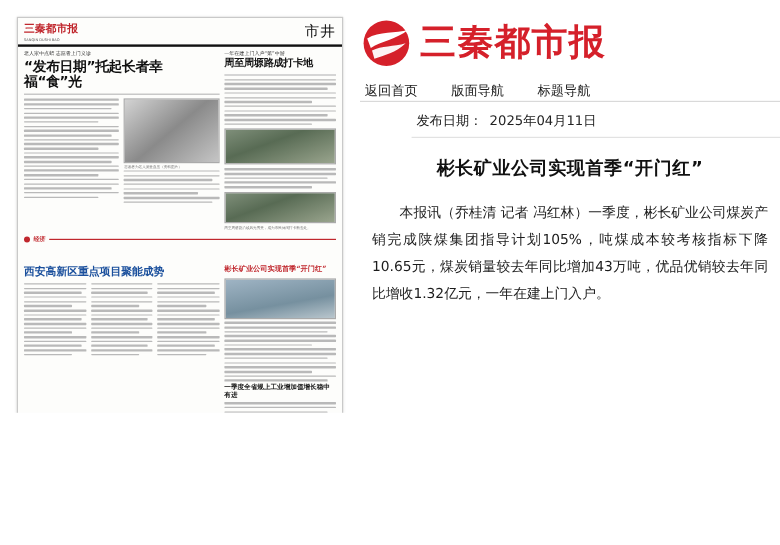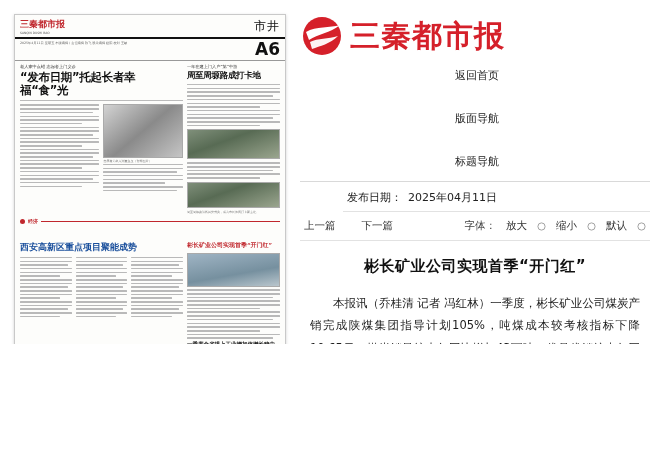--- a/index.html
+++ b/index.html
@@ -93,25 +93,24 @@
     display: flex; align-items: center; gap: 6px;
   }
   .brand-logo { width: 44px; height: 40px; flex: none; }
   .brand-text {
     font-size: 30px; font-weight: bold; color: #d5202a;
     letter-spacing: 1px; line-height: 1;
     font-family: "DejaVu Sans", "Liberation Sans", sans-serif;
   }
   .navbar {
     display: flex; gap: 28px; align-items: center;
-    padding: 6px 0 12px 4px;
+    padding: 6px 0 1px 4px;
     font-size: 11px; color: #1a1a1a;
     border-bottom: 1px solid #d9d9d9;
     font-family: "DejaVu Sans", "Liberation Sans", sans-serif;
-    flex-direction: column;
   }
   .navbar span { cursor: pointer; }
   .meta {
     display: flex; align-items: center; gap: 6px;
     font-size: 11px; color: #222; padding: 8px 0 6px 4px;
     border-bottom: 1px solid #e2e2e2;
     font-family: "DejaVu Sans", "Liberation Sans", sans-serif;
     margin-left: 43px;
   }
   .toolrow {
@@ -145,26 +144,20 @@
   <div class="paper-wrap">
 
     <div class="paper-masthead">
       <div class="paper-logo">
         <span>三秦都市报</span>
         <span class="sub">SANQIN DUSHI BAO</span>
       </div>
       <div class="paper-section">市井</div>
     </div>
 
-    <div class="paper-subbar">
-      <div class="tiny">2025年4月11日 星期五 本版编辑 / 责任编辑 陈飞 视觉编辑 赵阳 校对 王敏</div>
-      <div class="paper-pageno">
-        <span>A6</span>
-      </div>
-    </div>
 
     <div class="paper-body">
 
       <div class="two-col">
         <div class="col" style="flex:1.75">
           <div class="hl-kicker">老人家中点蜡 志愿者上门义诊</div>
           <div class="hl-title">
             <span>“发布日期”托起长者幸福“食”光</span>
           </div>
           <div class="rule-thin"></div>
@@ -385,41 +378,20 @@
       <span>返回首页</span>
       <span>版面导航</span>
       <span>标题导航</span>
     </div>
 
     <div class="meta">
       <span>发布日期：</span>
       <span>2025年04月11日</span>
     </div>
 
-    <div class="toolrow">
-      <div class="left-links">
-        <a href="#">上一篇</a>
-        <a href="#">下一篇</a>
-      </div>
-      <div class="right-tools">
-        <span class="lab">字体：</span>
-        <span>放大</span>
-        <svg width="9" height="9" viewBox="0 0 10 10">
-            <circle cx="5" cy="5" r="4" fill="#fff" stroke="#999"></circle>
-          </svg>
-        <span>缩小</span>
-        <svg width="9" height="9" viewBox="0 0 10 10">
-            <circle cx="5" cy="5" r="4" fill="#fff" stroke="#999"></circle>
-          </svg>
-        <span>默认</span>
-        <svg width="9" height="9" viewBox="0 0 10 10">
-            <circle cx="5" cy="5" r="4" fill="#fff" stroke="#999"></circle>
-          </svg>
-      </div>
-    </div>
 
     <div class="art-title">彬长矿业公司实现首季“开门红”</div>
 
     <div class="art-body">
       <p>本报讯（乔桂清 记者 冯红林）一季度，彬长矿业公司煤炭产销完成陕煤集团指导计划105%，吨煤成本较考核指标下降10.65元，煤炭销量较去年同比增加43万吨，优品优销较去年同比增收1.32亿元，一年在建上门入户。</p>
     </div>
   </div>
 </div>
 
 </body></html>

